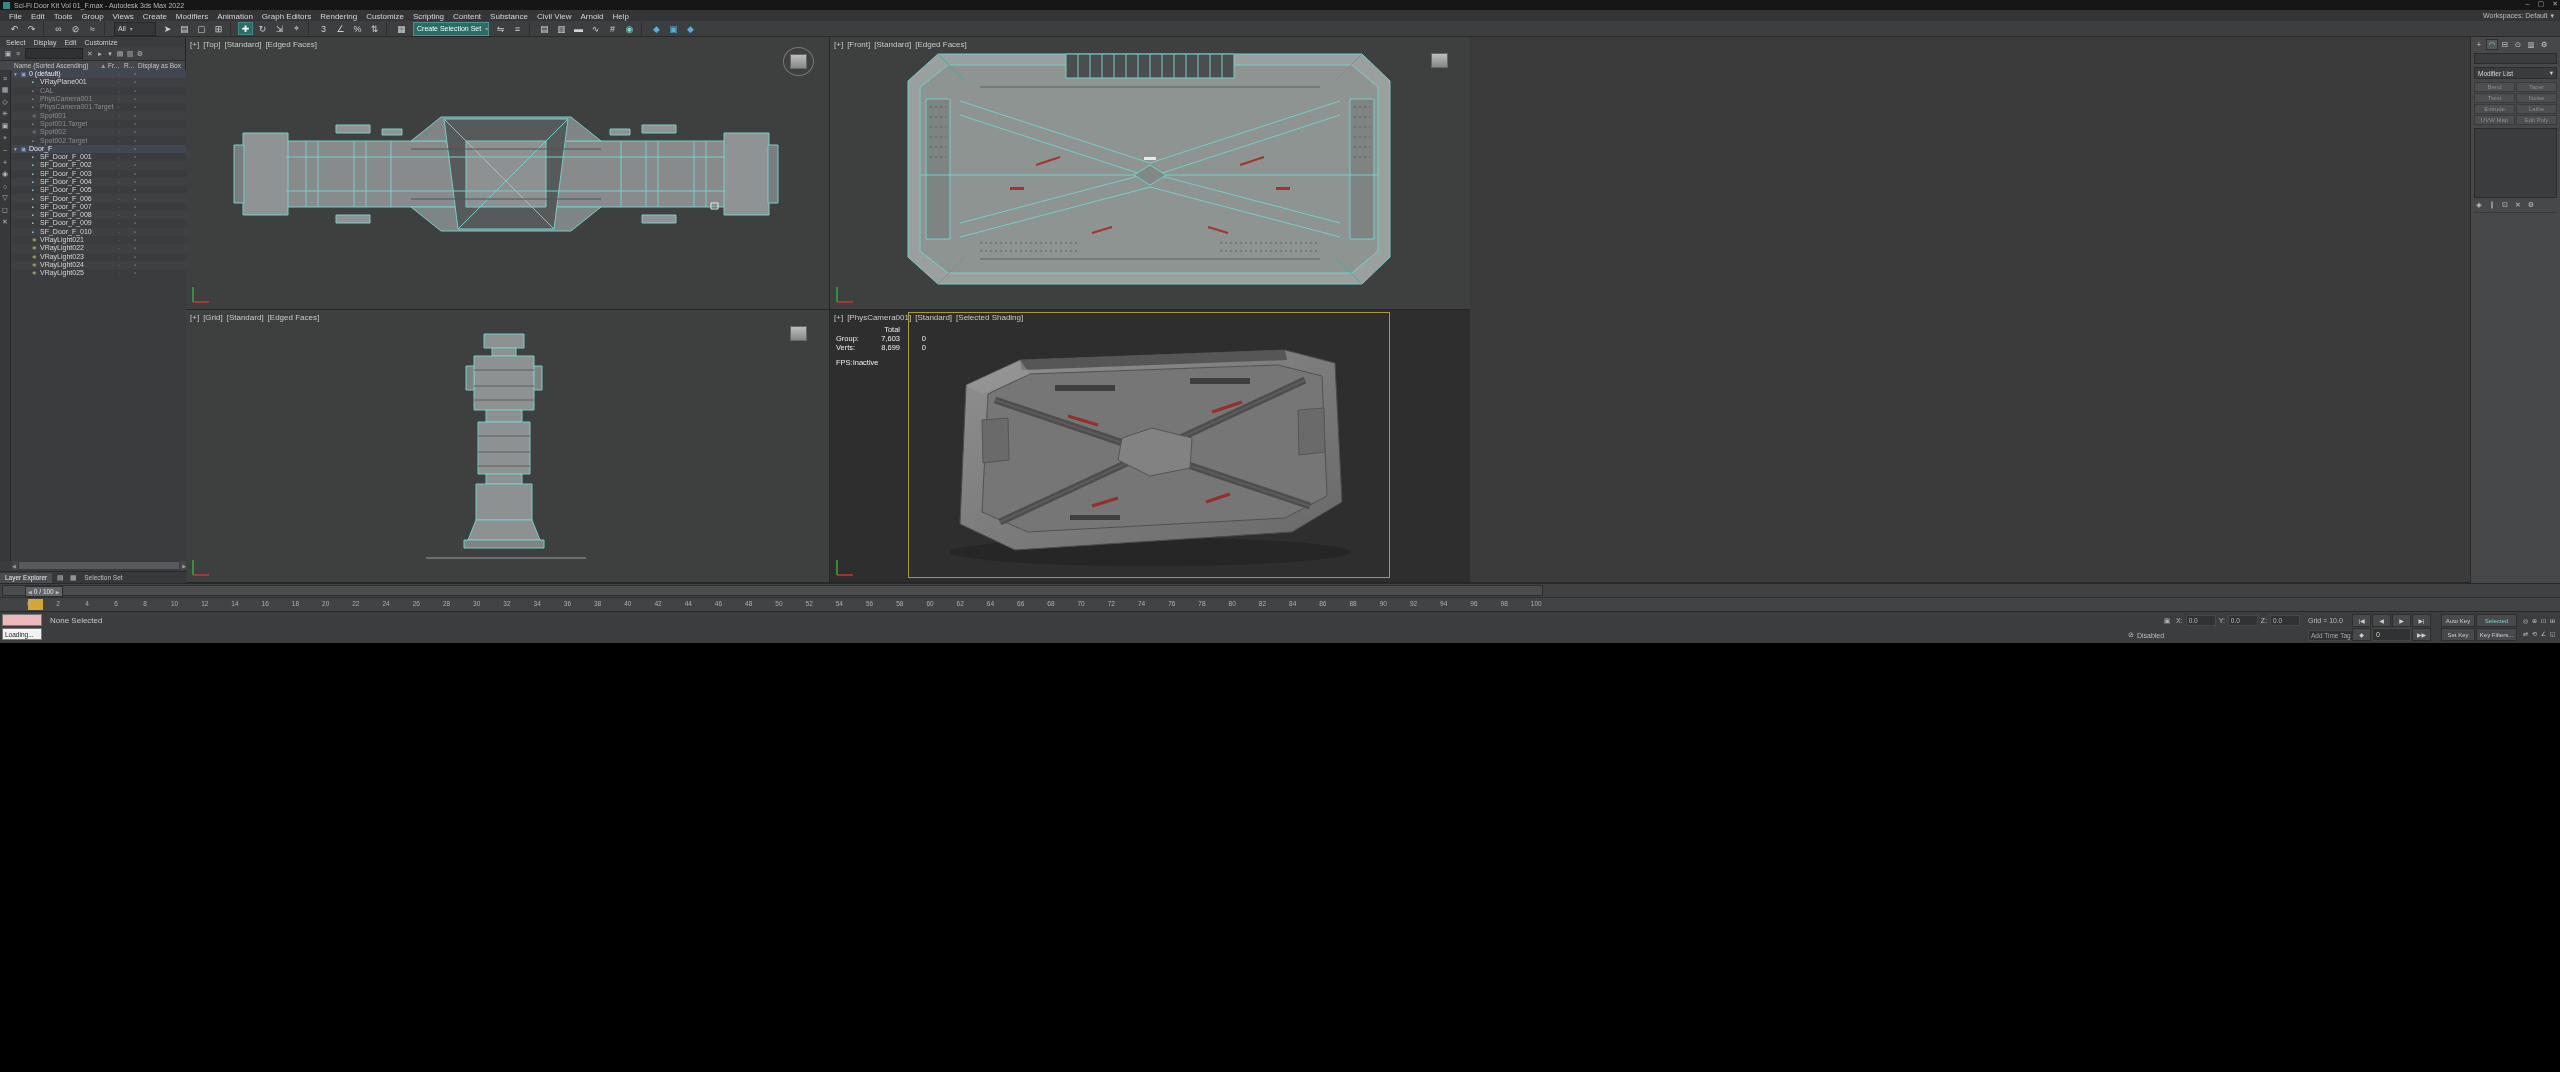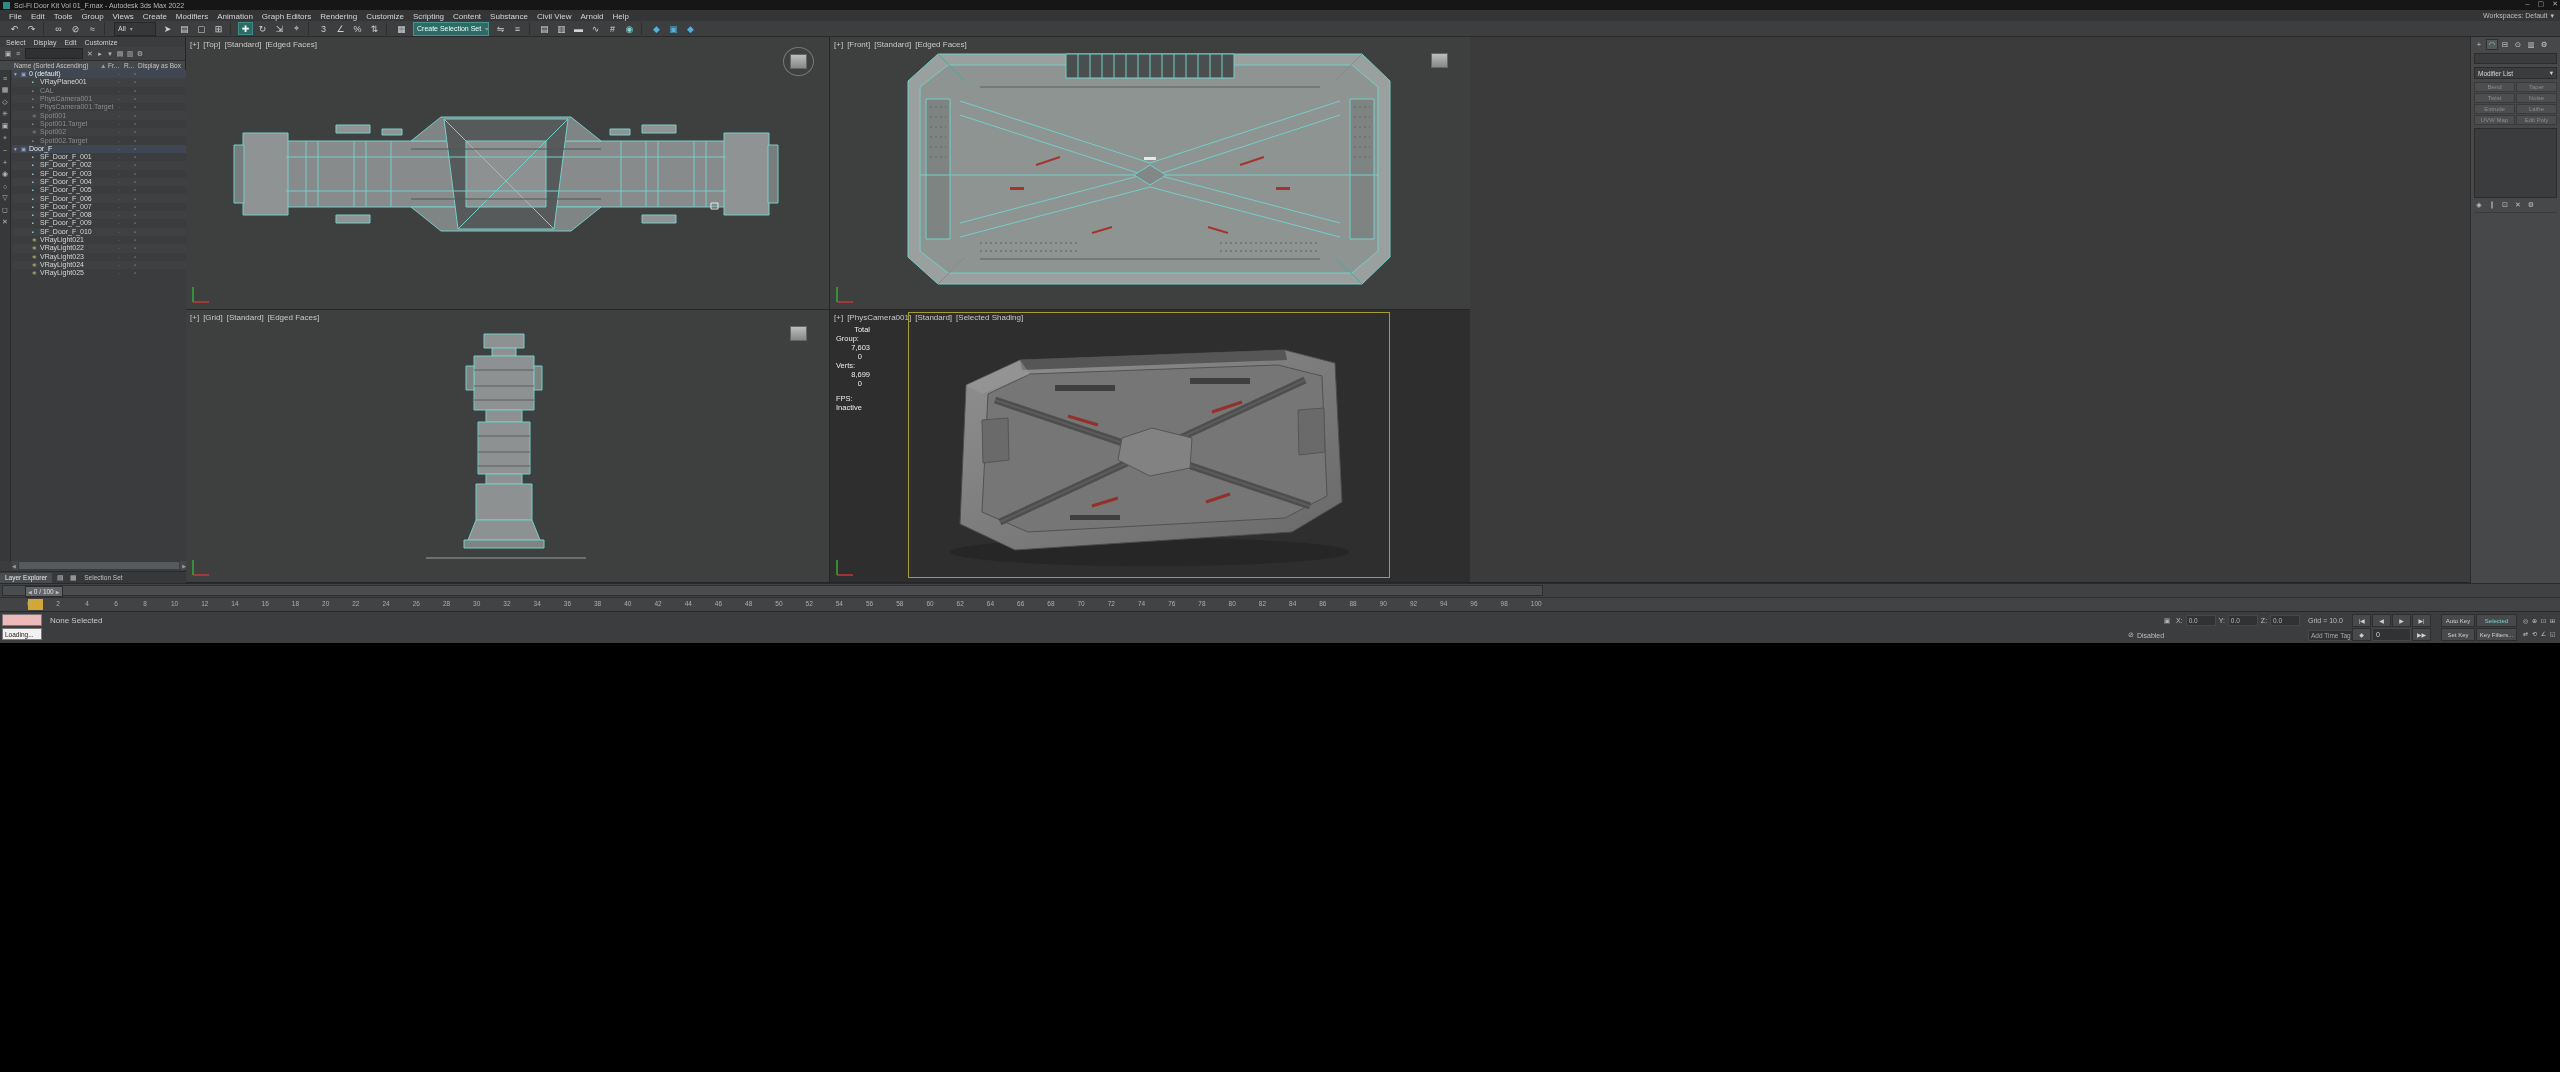--- a/index.html
+++ b/index.html
@@ -81,21 +81,21 @@
   .vp svg.art{position:absolute;left:0;top:0;}
   .vp-label{position:absolute;left:4px;top:3px;font-size:8px;color:#c9c9c9;display:flex;gap:4px;z-index:4;white-space:nowrap;}
   .vp-label span{cursor:default;}
   .axis{position:absolute;left:4px;bottom:3px;z-index:3;}
   .vcube{position:absolute;top:16px;right:22px;width:15px;height:13px;z-index:3;
          background:linear-gradient(#bdbdbd,#878787);border:1px solid #666;}
   .vcircle{position:absolute;top:10px;right:15px;width:29px;height:27px;border:1px solid #777;border-radius:50%;z-index:3;}
   .vcircle .vcube{top:6px;right:6px;}
   #safeframe{position:absolute;left:78px;top:2px;width:480px;height:264px;border:1px solid #a89b2f;z-index:2;}
   #cam-stats{position:absolute;left:6px;top:15px;z-index:4;font-size:7.5px;color:#ececec;line-height:9px;}
-  #cam-stats .srow{display:flex;flex-direction:column;}
+  #cam-stats .srow{display:flex;}
   #cam-stats .sl{width:30px;}
   #cam-stats .sv{width:34px;text-align:right;}
   #cam-stats .sx{width:26px;text-align:right;}
   #cam-stats .fpsrow{margin-top:6px;}
   #cam-stats .fpsv{}
 
   
   #cmdpanel{position:absolute;left:2470px;top:0;width:90px;height:546px;background:#46484a;border-left:1px solid #2a2a2a;box-sizing:border-box;}
   #cp-tabs{display:flex;align-items:center;height:14px;padding-left:2px;gap:1px;}
   .cp-tab{width:12px;height:11px;display:flex;align-items:center;justify-content:center;font-size:7.5px;color:#c9c9c9;}

